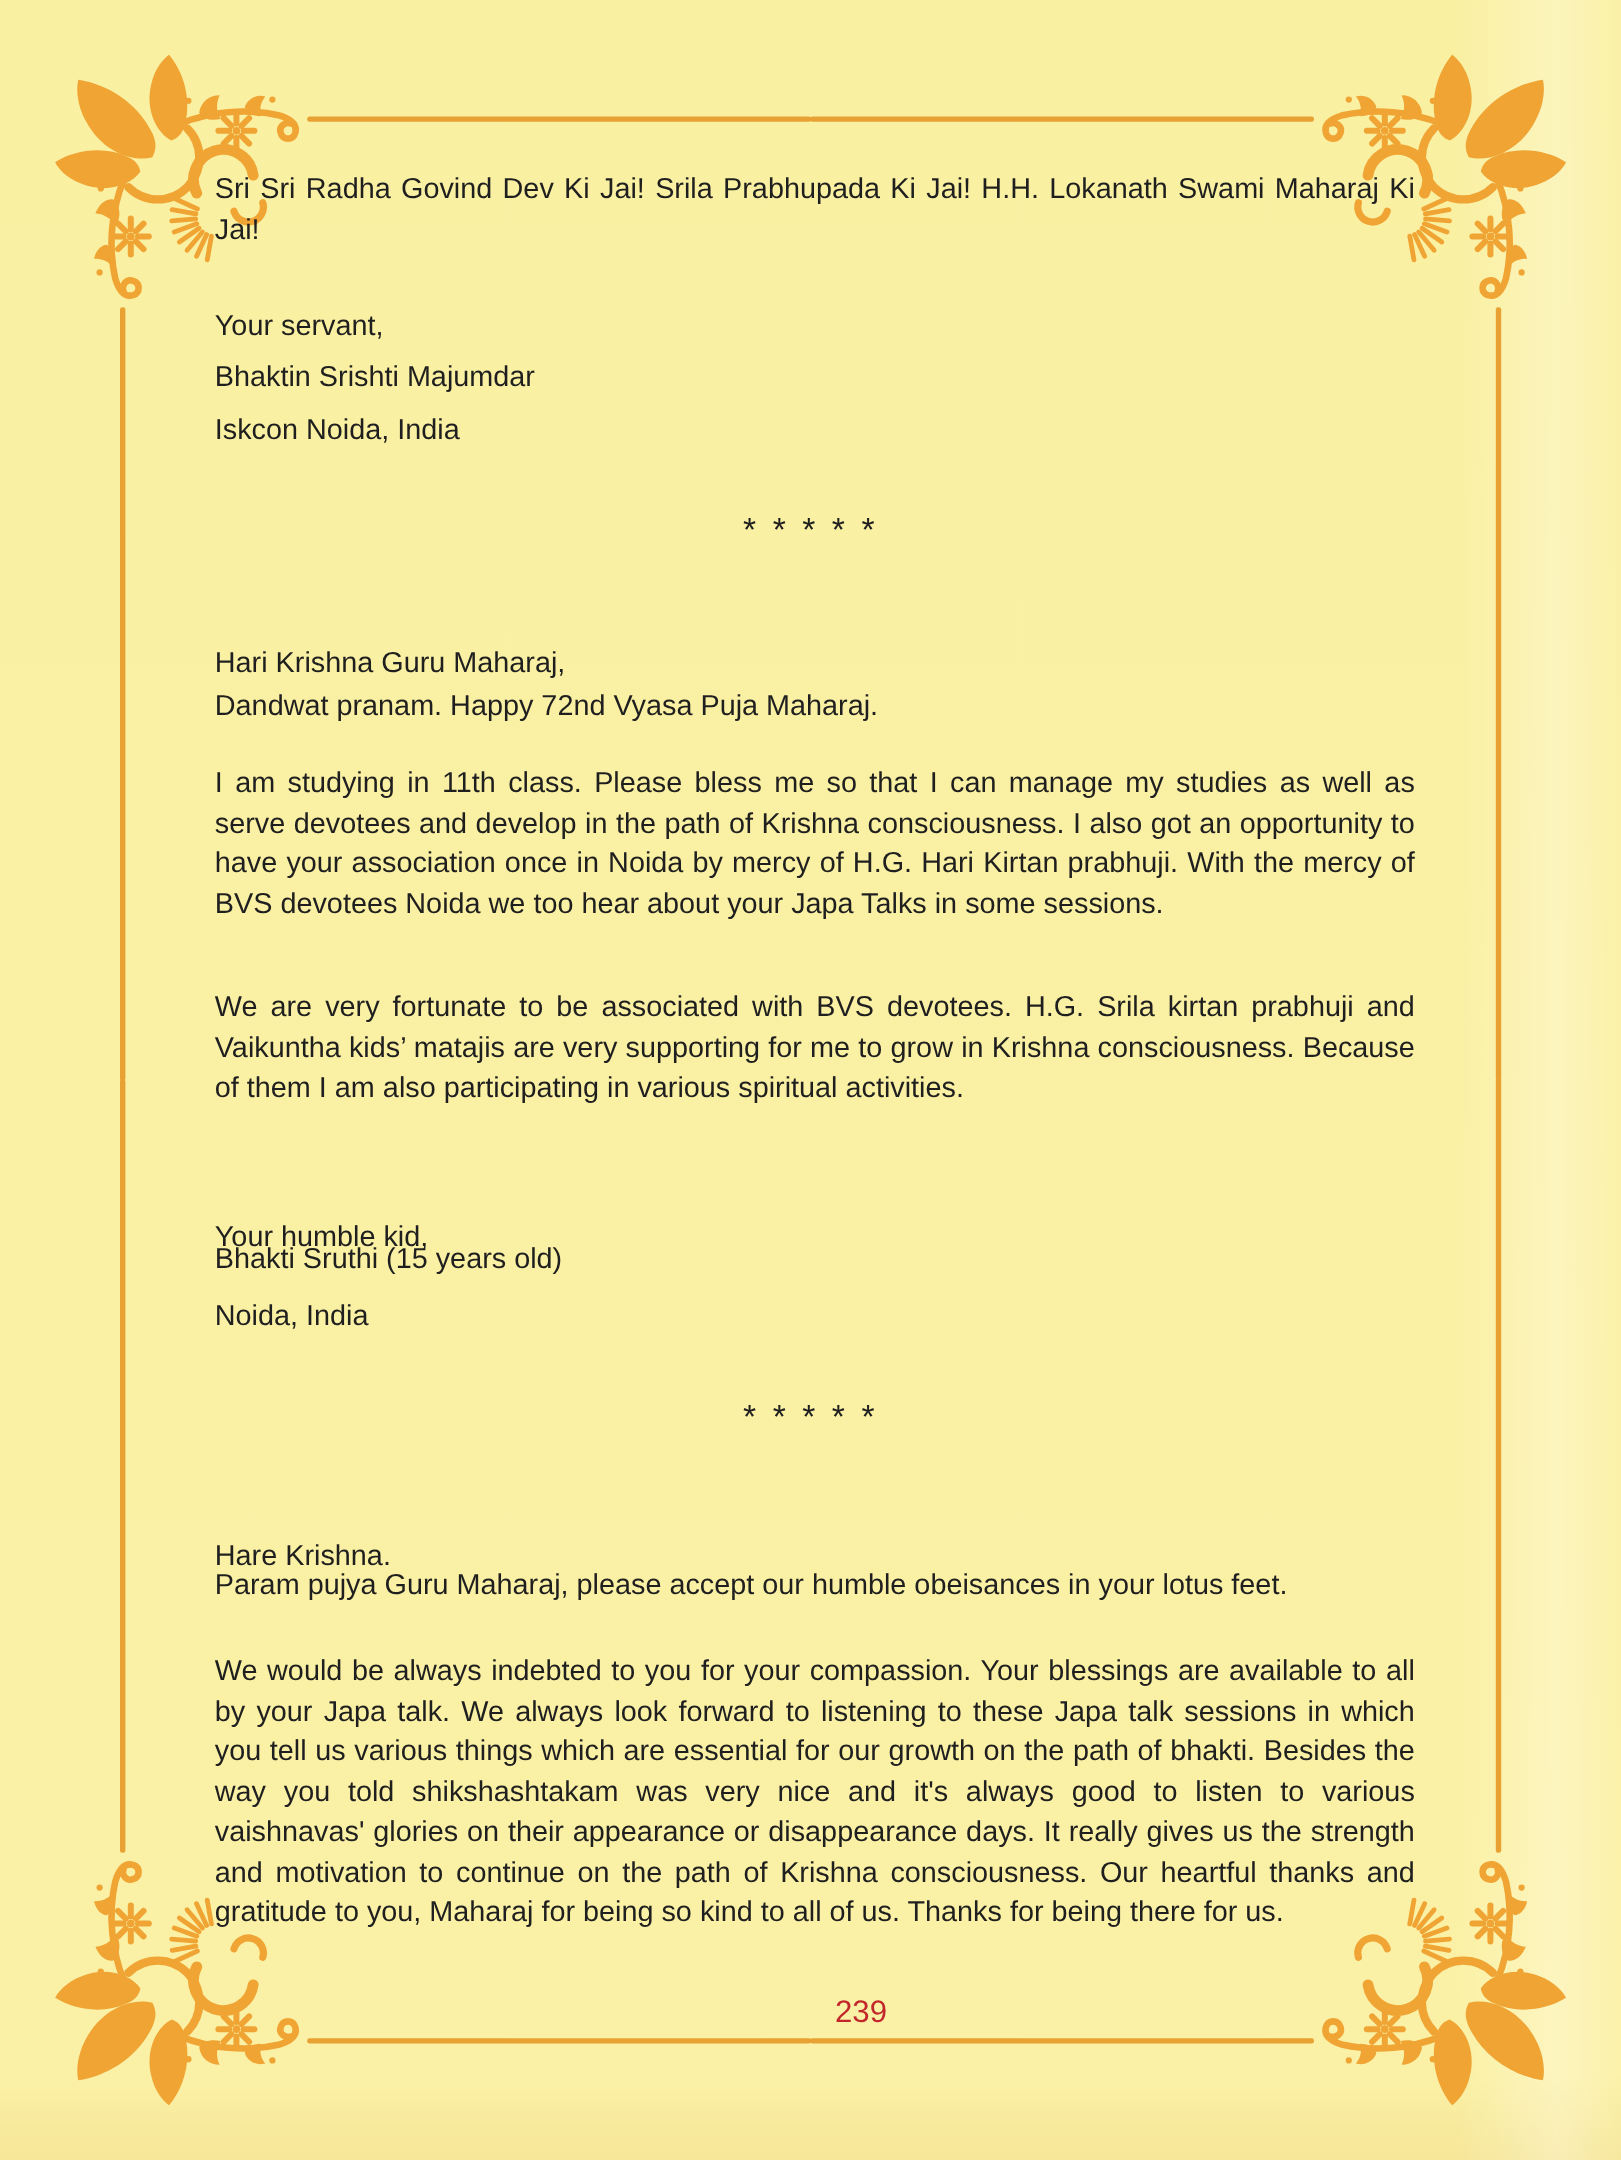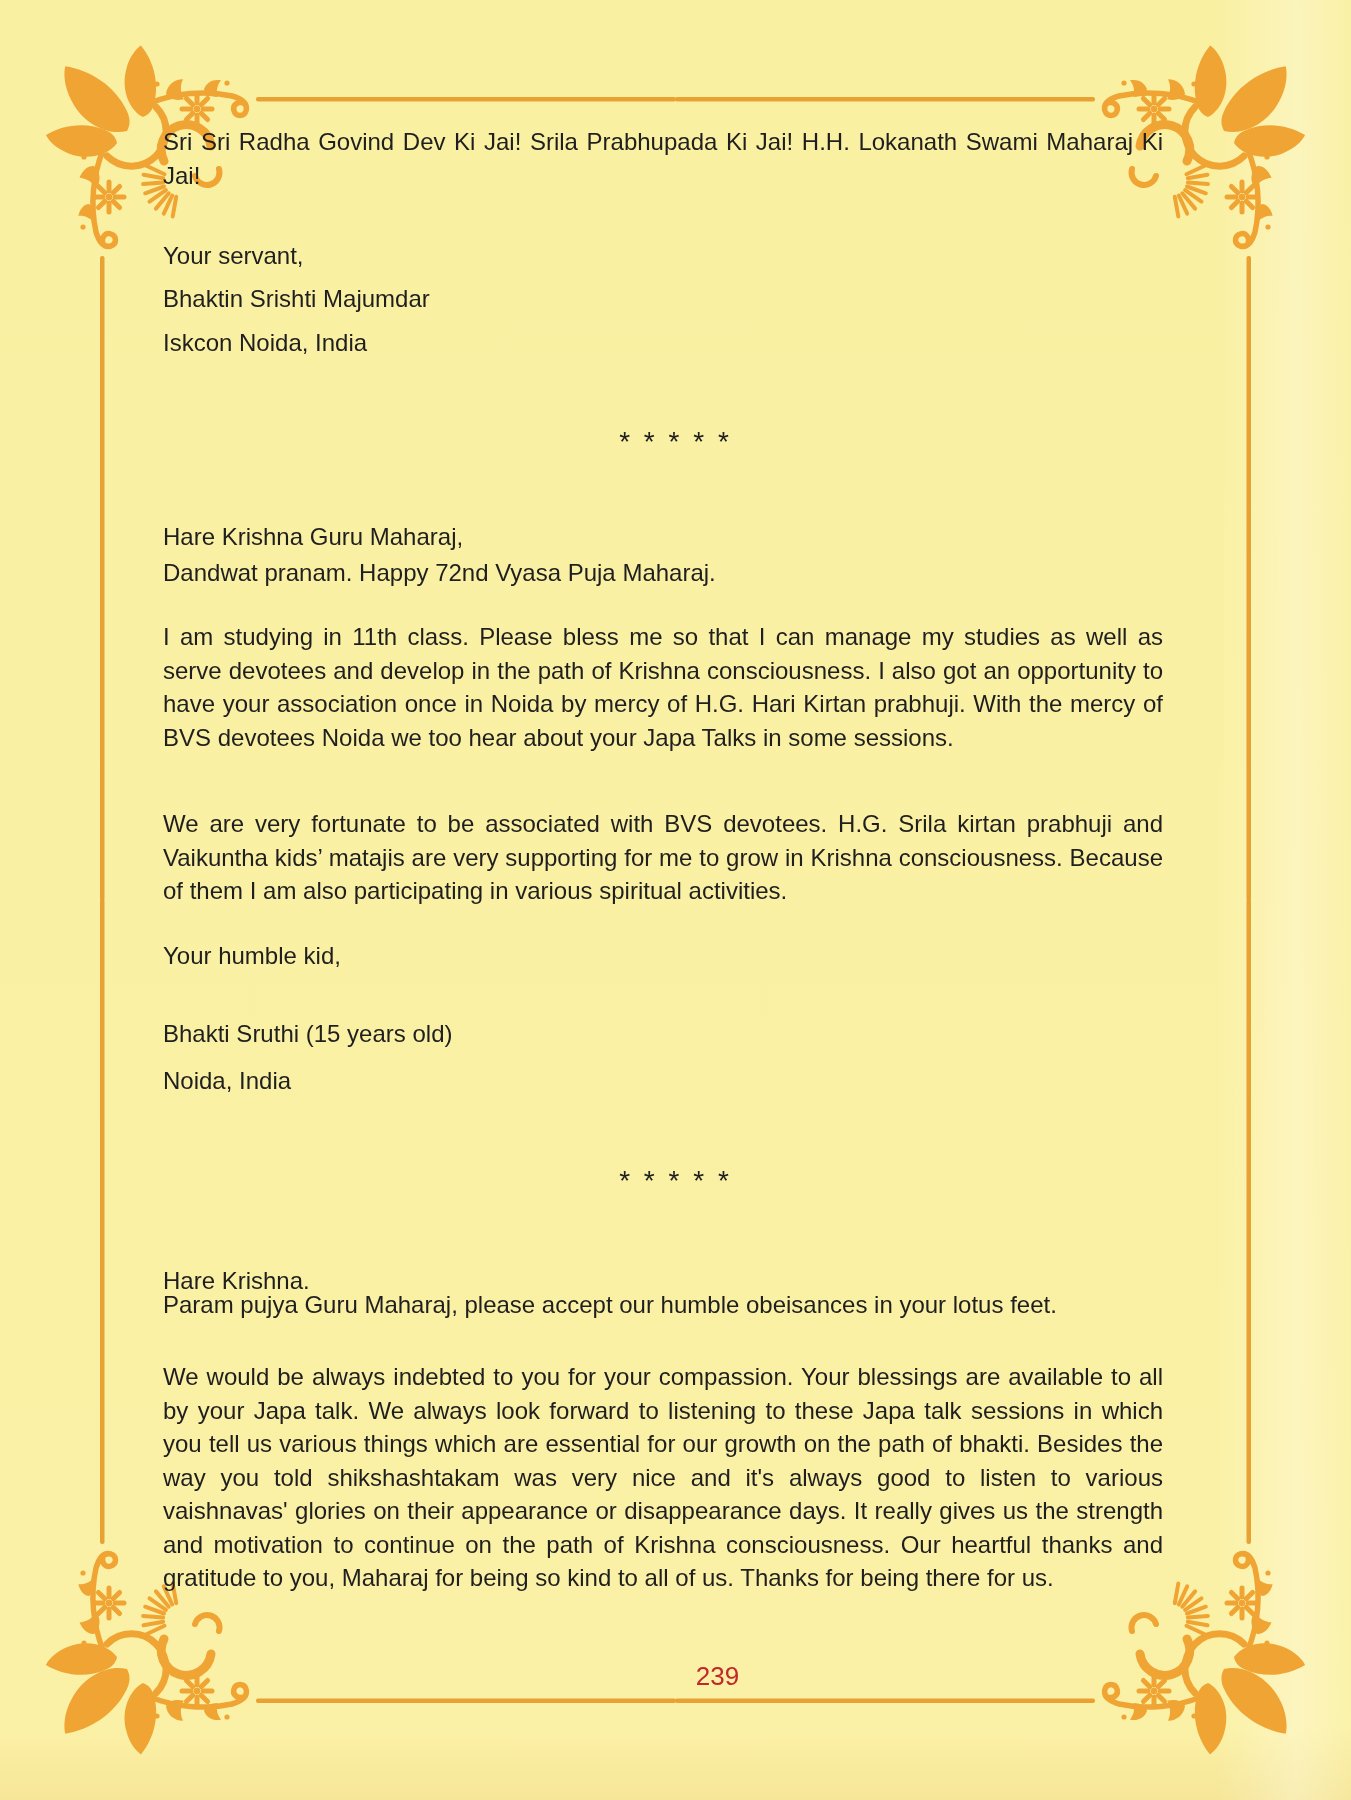--- a/index.html
+++ b/index.html
@@ -16,21 +16,21 @@
     font-family: "Liberation Sans", sans-serif;
   }
   .frame {
     position: absolute;
     left: 0; top: 0;
   }
   .txt {
     position: absolute;
     left: 163px;
     width: 1000px;
-    margin: 0;
+    margin: 16px;
     color: #1F1F1F;
     font-size: 24px;
     line-height: 33.5px;
     letter-spacing: 0;
   }
   .just { text-align: justify; }
   .sep {
     position: absolute;
     left: 0;
     width: 100%;
@@ -126,25 +126,25 @@
 
   <main>
 
     <p class="txt just" style="top:125px">Sri Sri Radha Govind Dev Ki Jai! Srila Prabhupada Ki Jai! H.H. Lokanath Swami Maharaj Ki Jai!</p>
     <p class="txt" style="top:239px">Your servant,</p>
     <p class="txt" style="top:282px">Bhaktin Srishti Majumdar</p>
     <p class="txt" style="top:326px">Iskcon Noida, India</p>
 
     <p class="sep" style="top:425px">* * * * *</p>
 
-    <p class="txt" style="top:520px">Hare Krishna Guru Maharaj,</p>
+    <p class="txt" style="top:520px">Hari Krishna Guru Maharaj,</p>
     <p class="txt" style="top:556px">Dandwat pranam. Happy 72nd Vyasa Puja Maharaj.</p>
     <p class="txt just" style="top:620px">I am studying in 11th class. Please bless me so that I can manage my studies as well as serve devotees and develop in the path of Krishna consciousness. I also got an opportunity to have your association once in Noida by mercy of H.G. Hari Kirtan prabhuji. With the mercy of BVS devotees Noida we too hear about your Japa Talks in some sessions.</p>
     <p class="txt just" style="top:807px">We are very fortunate to be associated with BVS devotees. H.G. Srila kirtan prabhuji and Vaikuntha kids’ matajis are very supporting for me to grow in Krishna consciousness. Because of them I am also participating in various spiritual activities.</p>
-    <p class="txt" style="top:939px">Your humble kid,</p>
+    <p class="txt" style="top:998px">Your humble kid,</p>
     <p class="txt" style="top:1017px">Bhakti Sruthi (15 years old)</p>
     <p class="txt" style="top:1064px">Noida, India</p>
 
     <p class="sep" style="top:1164px">* * * * *</p>
 
     <p class="txt" style="top:1264px">Hare Krishna.</p>
     <p class="txt" style="top:1288px">Param pujya Guru Maharaj, please accept our humble obeisances in your lotus feet.</p>
     <p class="txt just" style="top:1360px">We would be always indebted to you for your compassion. Your blessings are available to all by your Japa talk. We always look forward to listening to these Japa talk sessions in which you tell us various things which are essential for our growth on the path of bhakti. Besides the way you told shikshashtakam was very nice and it's always good to listen to various vaishnavas' glories on their appearance or disappearance days. It really gives us the strength and motivation to continue on the path of Krishna consciousness. Our heartful thanks and gratitude to you, Maharaj for being so kind to all of us. Thanks for being there for us.</p>
 
     <div class="pagenum">239</div>

